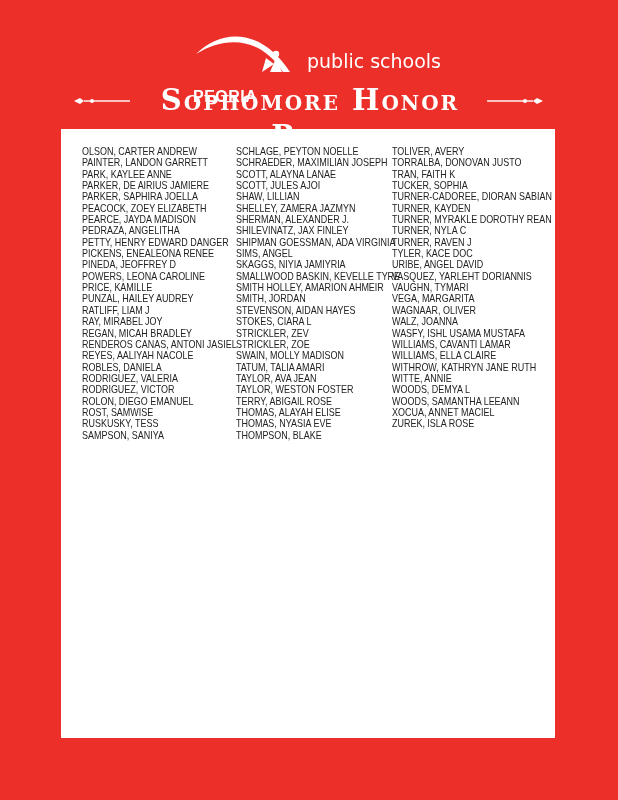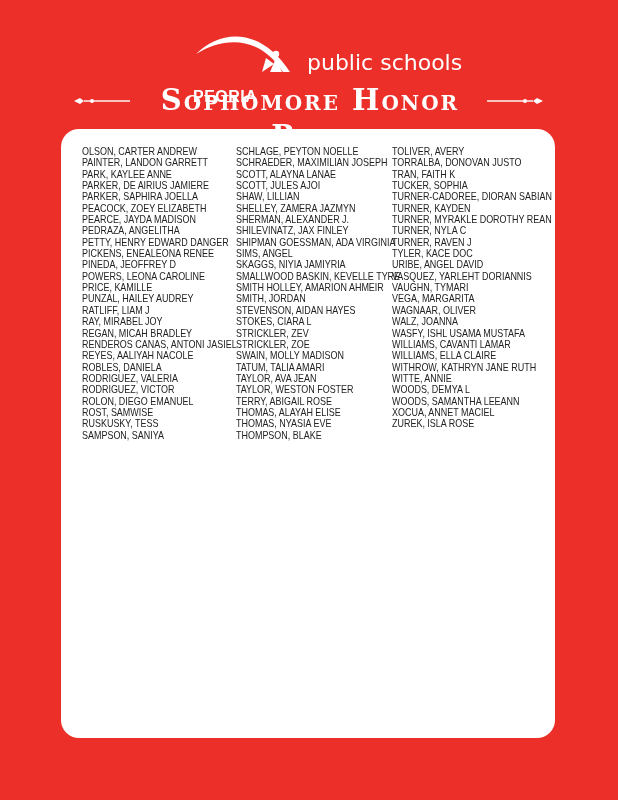--- a/index.html
+++ b/index.html
@@ -14,39 +14,38 @@
     .logo { position: absolute; left: 0; top: 0; width: 618px; height: 80px; }
     .logo-arc { position: absolute; left: 190px; top: 28px; }
     .peoria {
       position: absolute; left: 193px; top: 53px;
       color: #fff; font-weight: bold; font-size: 16px; letter-spacing: 0.5px;
       font-family: Liberation Sans, sans-serif;
       margin-top: 35px;
     }
     .public {
       position: absolute; left: 307px; top: 50px;
-      color: #fff; font-size: 22px;
+      color: #fff; font-size: 19px;
       font-family: "DejaVu Sans", sans-serif;
     }
     .title-row { position: absolute; left: 0; top: 82px; width: 618px; height: 40px; }
     .title {
       position: absolute; left: 138px; top: 0; width: 344px; text-align: center;
       color: #fff; font-size: 29px; font-weight: bold;
       font-family: "DejaVu Serif", serif;
       letter-spacing: 2px; font-variant: small-caps;
       line-height: 36px;
     }
     .flourish { position: absolute; top: 14px; }
     .flourish.left { left: 74px; }
     .flourish.right { left: 487px; }
     .panel {
       position: absolute; left: 61px; top: 129px;
       width: 494px; height: 609px;
       background: #ffffff;
-      border-radius: 18px;
     }
     .col { position: absolute; top: 17px; }
     .col.c1 { left: 21px; }
     .col.c2 { left: 175px; }
     .col.c3 { left: 331px; }
     .name {
       font-family: "Liberation Sans", sans-serif;
       font-size: 10.2px; line-height: 11.35px;
       color: #222; white-space: nowrap;
       transform: scaleX(0.88); transform-origin: left center;

